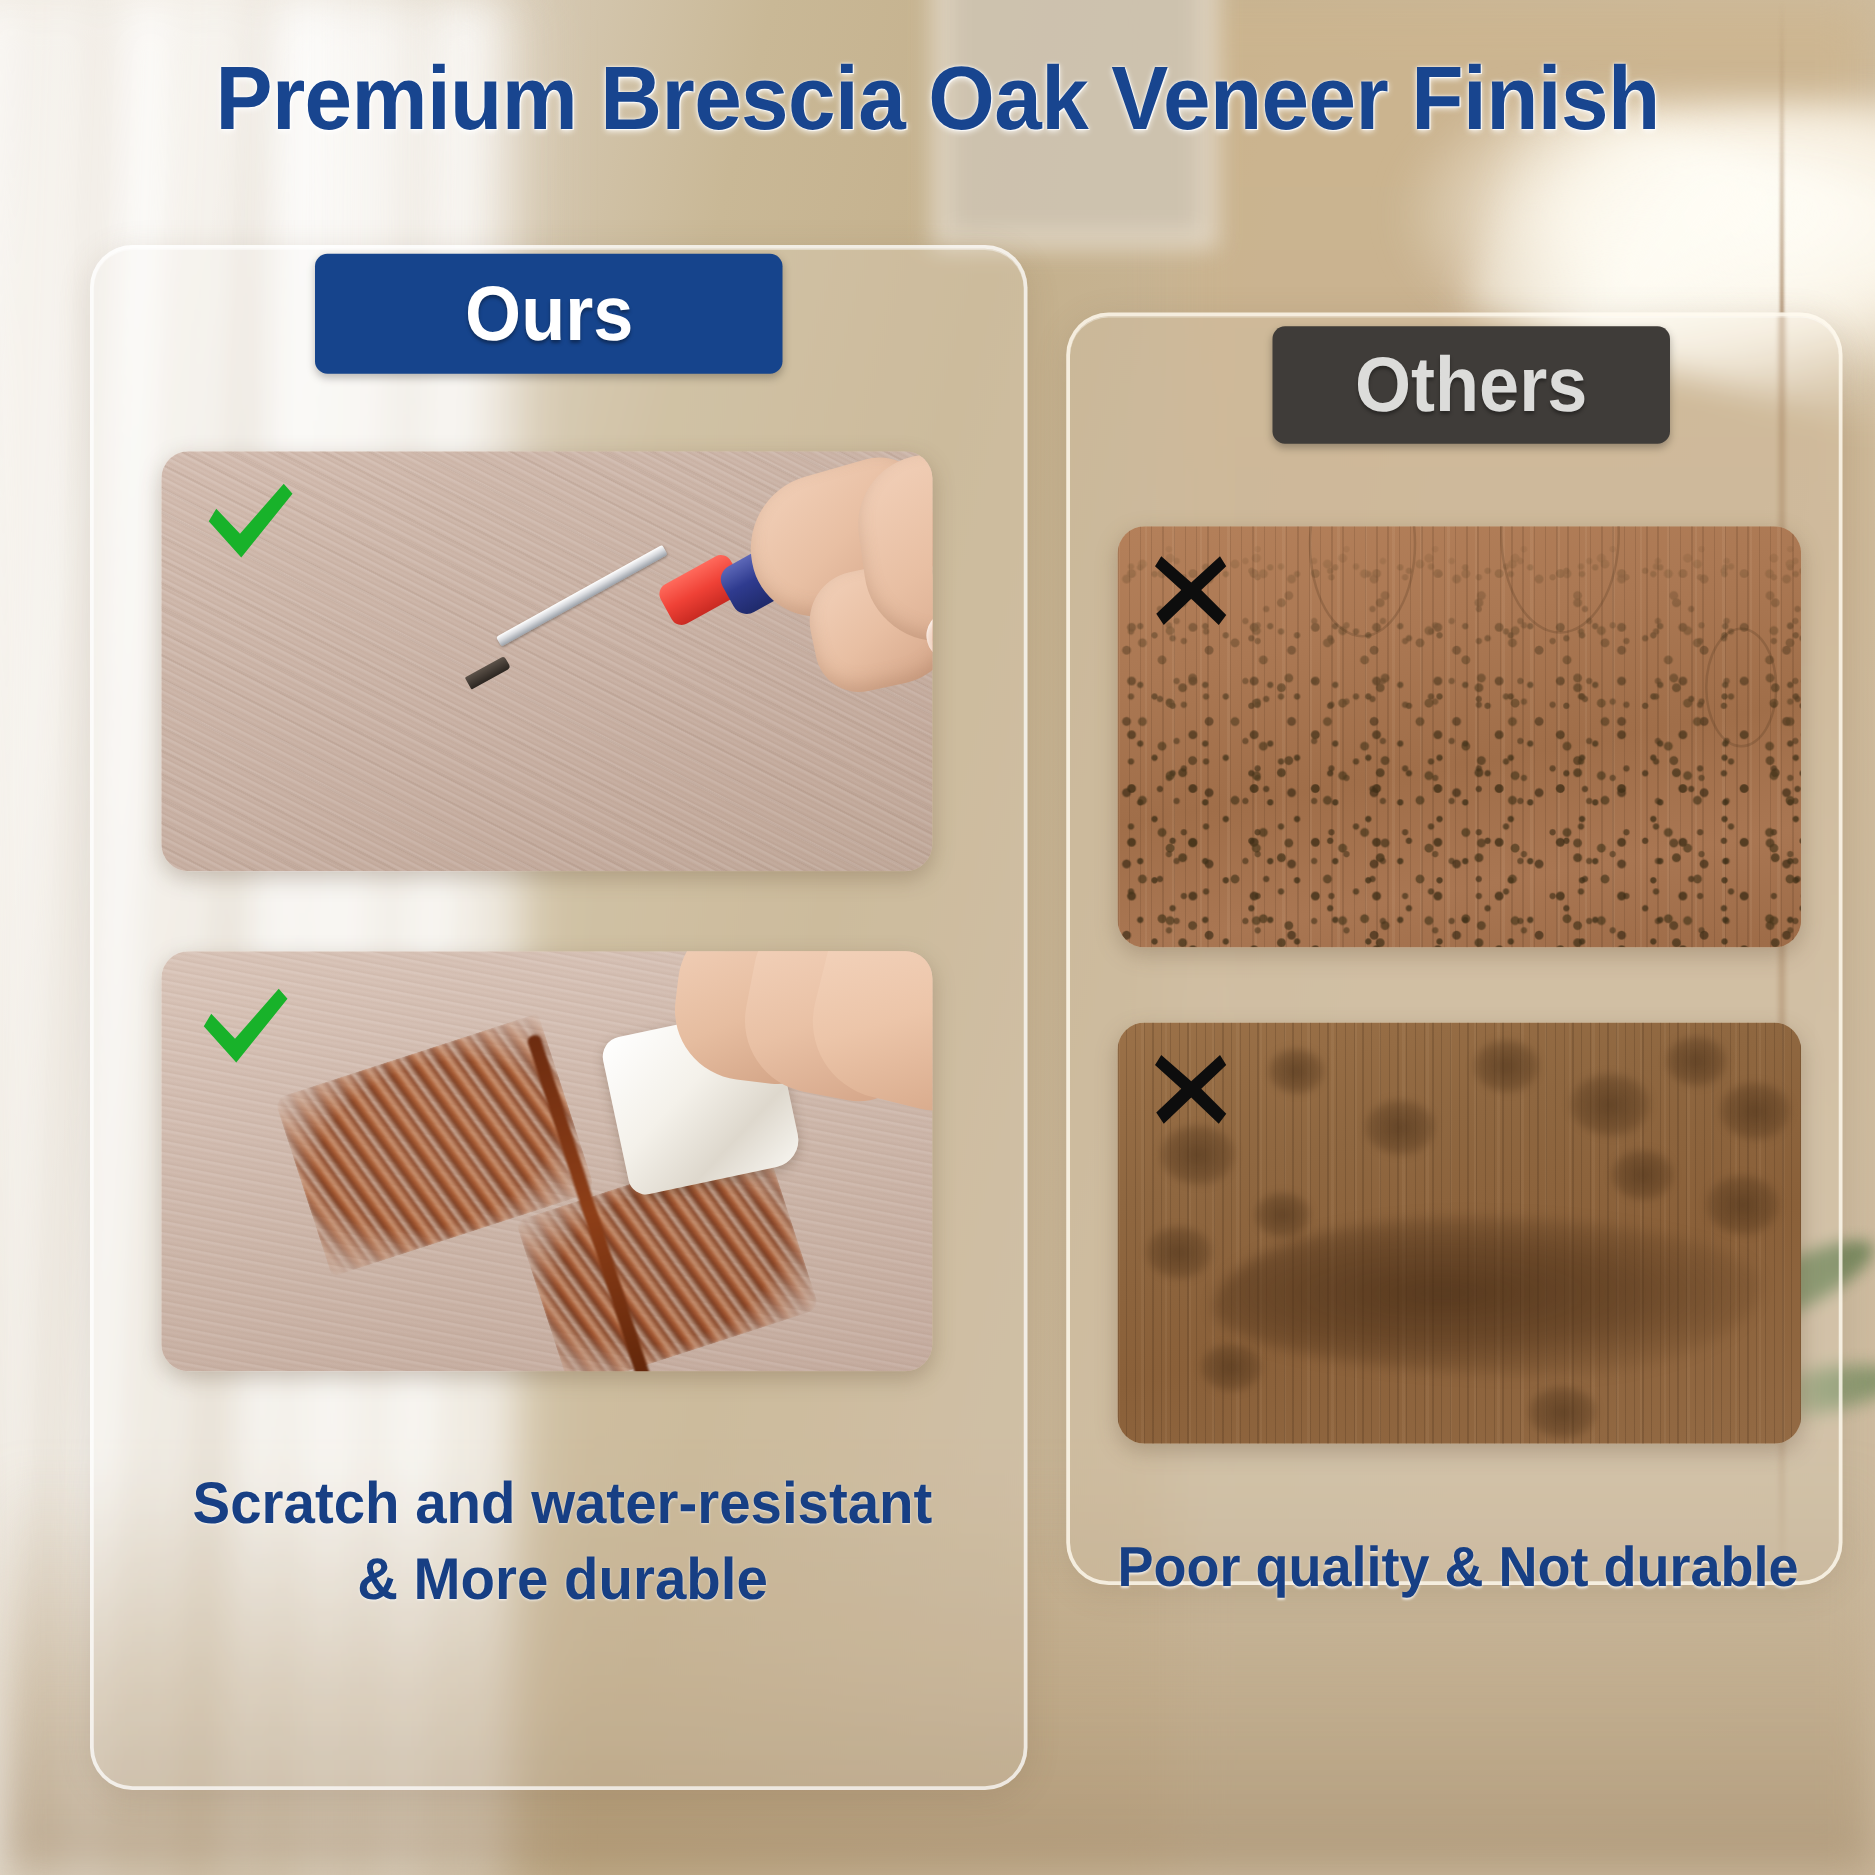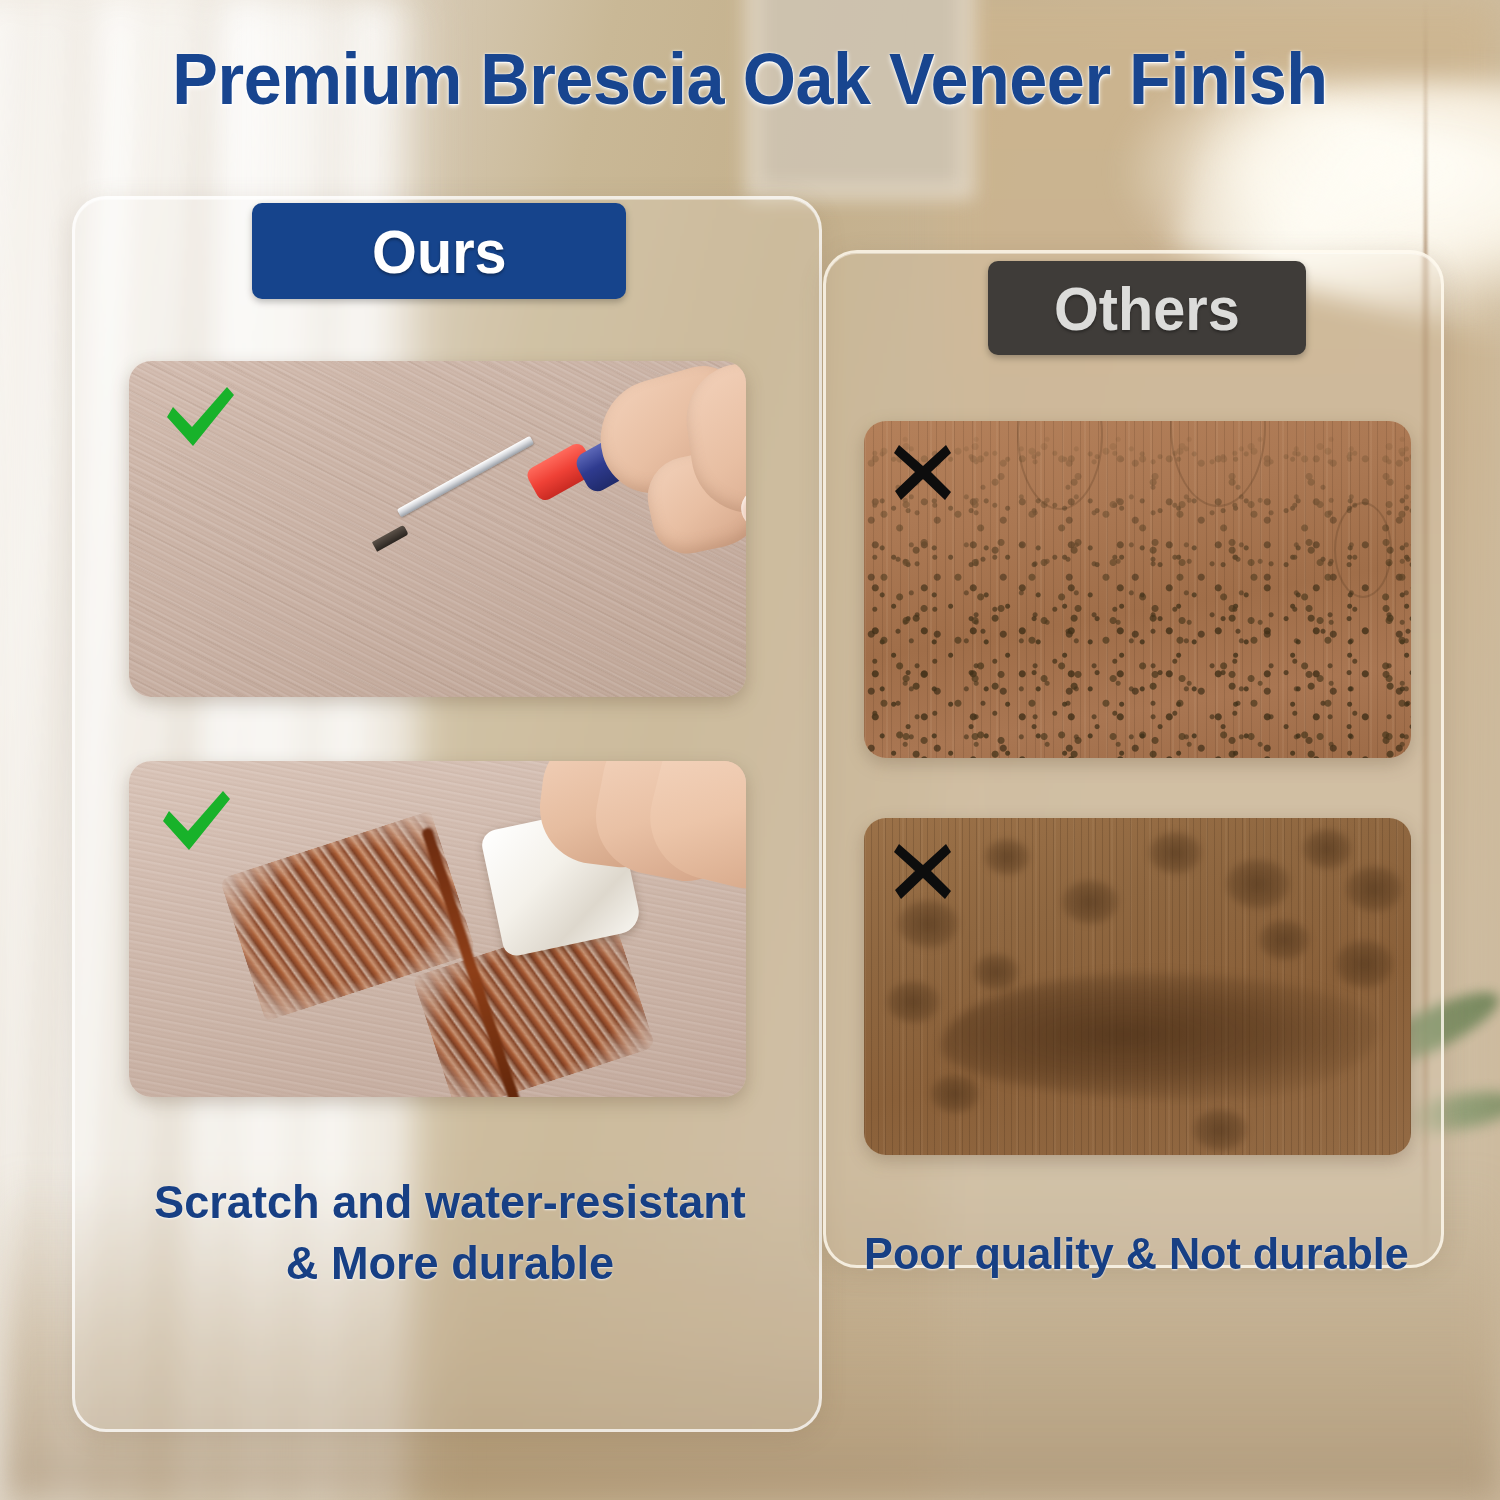--- a/index.html
+++ b/index.html
@@ -120,21 +120,21 @@
     border-radius:34px;
     border:3px solid rgba(255,255,255,.72);
     background:rgba(255,255,255,.14);
     backdrop-filter:blur(2px);
     box-shadow:0 5px 26px rgba(120,96,66,.16), inset 0 1px 0 rgba(255,255,255,.4);
   }
   #panel-ours {
     left:72px; top:196px; width:750px; height:1236px;
   }
   #panel-others {
-    left:823px; top:250px; width:621px; height:1018px;
+    left:853px; top:250px; width:621px; height:1018px;
     border-color:rgba(255,250,240,.8);
     background:rgba(255,248,236,.1);
   }
 
   
   .badge {
     position:absolute;
     display:flex; align-items:center; justify-content:center;
     font-weight:bold;
     letter-spacing:0px;

